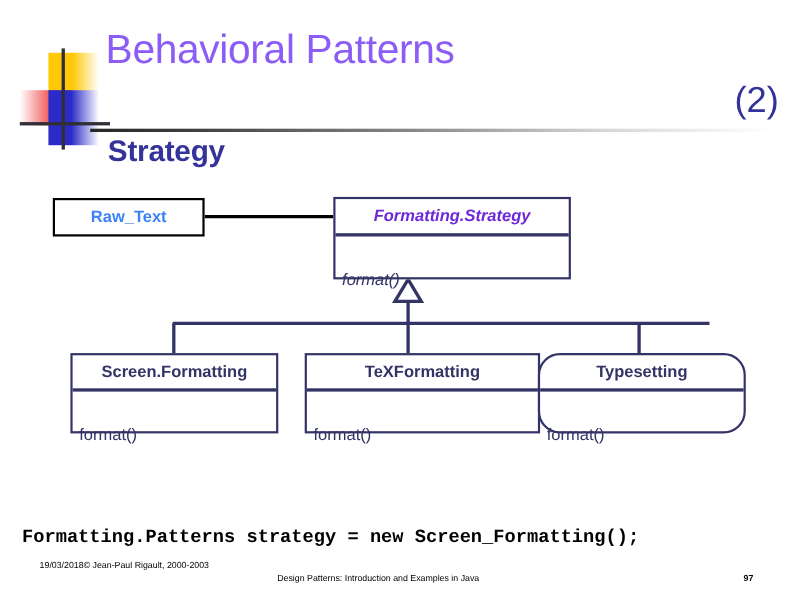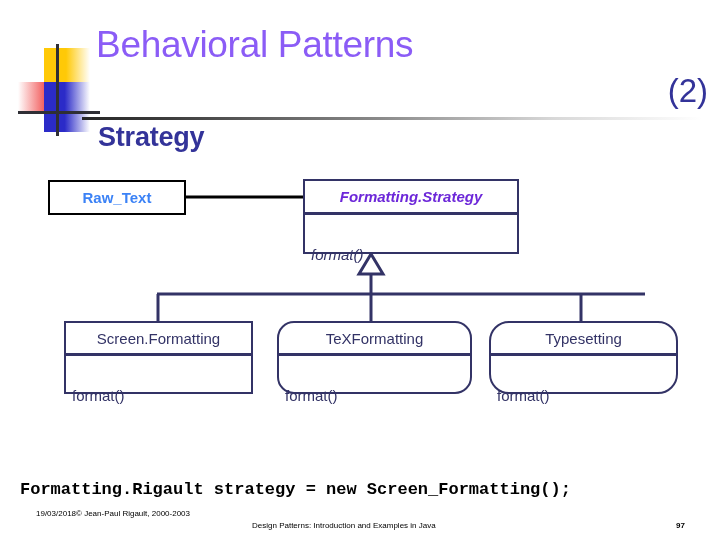--- a/index.html
+++ b/index.html
@@ -167,34 +167,34 @@
   
   .box-concrete {
     top: 321px;
     height: 73px;
     border: 2px solid #333366;
   }
   .box-concrete .uml-title {
     height: 33px;
     line-height: 31px;
     font-size: 15px;
-    font-weight: normal;
+    font-weight: bold;
     color: #333366;
     border-bottom: 3px solid #333366;
   }
   .box-concrete .uml-ops {
     height: 34px;
     line-height: 34px;
     font-size: 15px;
     font-weight: normal;
     color: #333366;
     padding-left: 6px;
   }
   #box-screen    { left: 64px;  width: 189px; }
-  #box-tex       { left: 277px; width: 195px; border-radius: 17px; }
+  #box-tex       { left: 277px; width: 214px; }
   #box-typeset   { left: 489px; width: 189px; border-radius: 20px; }
 
   
   #code-block {
     position: absolute;
     left: 20px;
     top: 430px;
     width: 690px;
     font-family: "Liberation Mono", "DejaVu Sans Mono", monospace;
     font-size: 17px;
@@ -285,21 +285,21 @@
   <div class="uml-title">TeXFormatting</div>
   <div class="uml-ops">format()</div>
 </div>
 
 <div class="uml-box box-concrete" id="box-typeset">
   <div class="uml-title">Typesetting</div>
   <div class="uml-ops">format()</div>
 </div>
 
 <div id="code-block">
-  <span class="code-line">Formatting.Rigault strategy = new Screen_Formatting();</span>
+  <span class="code-line">Formatting.Patterns strategy = new Screen_Formatting();</span>
   
   
 </div>
 
 <div id="footer">
   <div id="footer-left">19/03/2018© Jean-Paul Rigault, 2000-2003</div>
   <div id="footer-center">Design Patterns: Introduction and Examples in Java</div>
   <div id="footer-page">97</div>
 </div>
 

